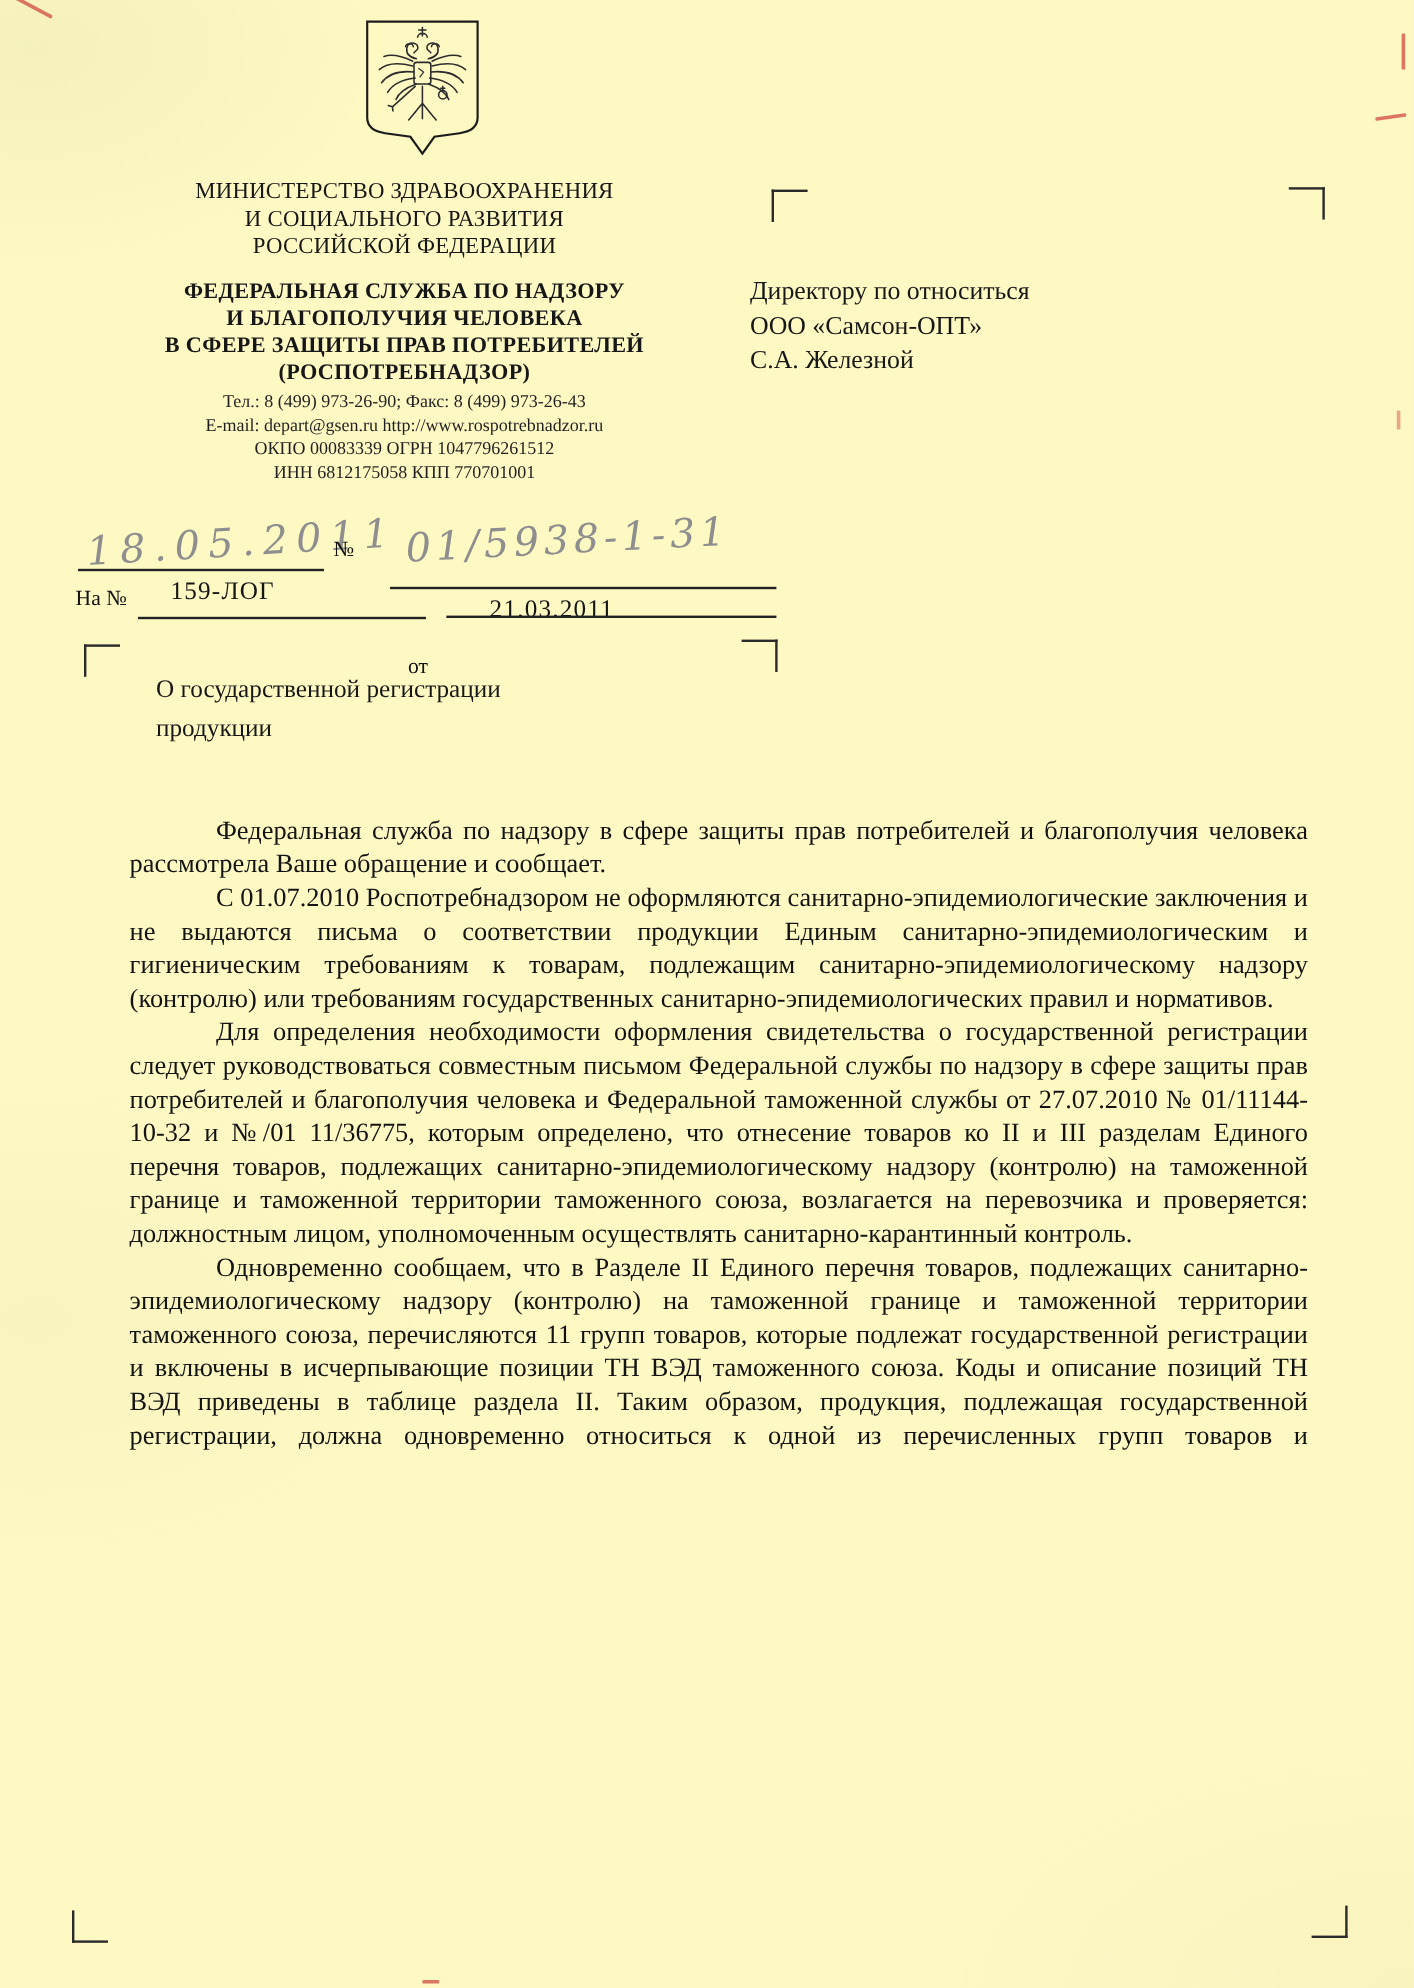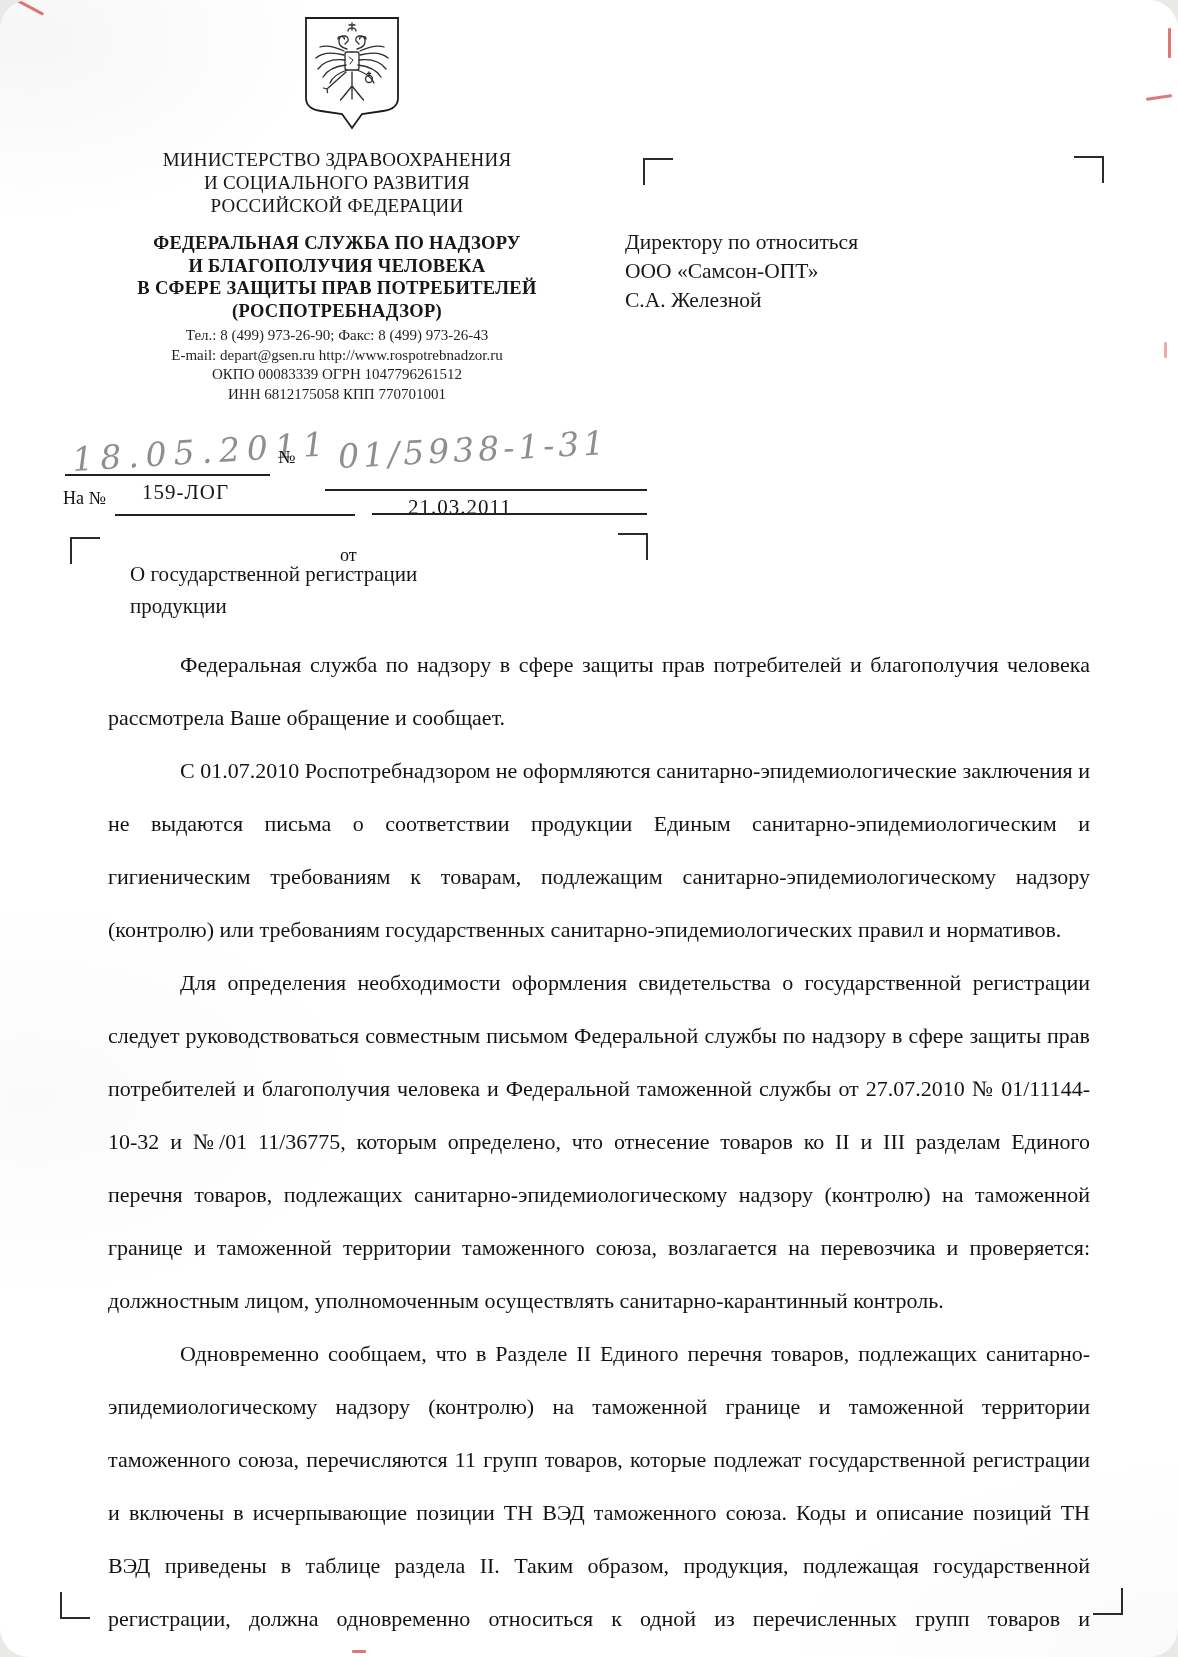--- a/index.html
+++ b/index.html
@@ -1,19 +1,19 @@
 <!DOCTYPE html>
 <html lang="ru"><head>
 <meta charset="utf-8">
 <style>
   html,body{margin:0;padding:0;}
   body{background:#e9e9e7;font-family:"Liberation Serif","DejaVu Serif",serif;}
   .page{
     position:relative;width:1178px;height:1657px;margin:0 auto;
-    background:#ffffff;overflow:hidden;color:#171717;border-radius:29px;
+    background:#fef9c3;overflow:hidden;color:#171717;
   }
   .scan-shade{
     position:absolute;left:0;top:0;width:100%;height:100%;pointer-events:none;
     background:
       radial-gradient(420px 260px at 30px 40px, rgba(0,0,0,0.035), transparent 70%),
       radial-gradient(500px 300px at 30px 1100px, rgba(0,0,0,0.02), transparent 70%),
       radial-gradient(600px 300px at 1178px 1657px, rgba(0,0,0,0.02), transparent 70%);
   }
   .abs{position:absolute;}
   
@@ -37,21 +37,21 @@
     font-family:"DejaVu Serif",serif;font-style:italic;color:#8e8e8e;
     white-space:nowrap;
   }
   .hand-date{left:72px;top:432px;font-size:33px;letter-spacing:7px;transform:rotate(-3.5deg);}
   .hand-num{left:338px;top:430px;font-size:33px;letter-spacing:4px;transform:rotate(-3deg);}
   .lbl{font-size:18px;color:#111;}
   .typed{font-size:21px;color:#161616;letter-spacing:1px;white-space:nowrap;}
   
   .subject{left:130px;top:558px;font-size:21px;line-height:32px;}
   
-  .body-text{left:108px;top:638px;width:982px;font-size:22px;line-height:53px;
+  .body-text{left:108px;top:678px;width:982px;font-size:22px;line-height:28px;
     text-align:justify;color:#131313;}
   .body-text p{margin:0;text-indent:72px;}
   .body-text p.cut{text-align-last:justify;}
   
   .art{background:#c9302c;opacity:0.65;border-radius:1px;}
 </style>
 </head>
 <body>
 
 <div class="page">

